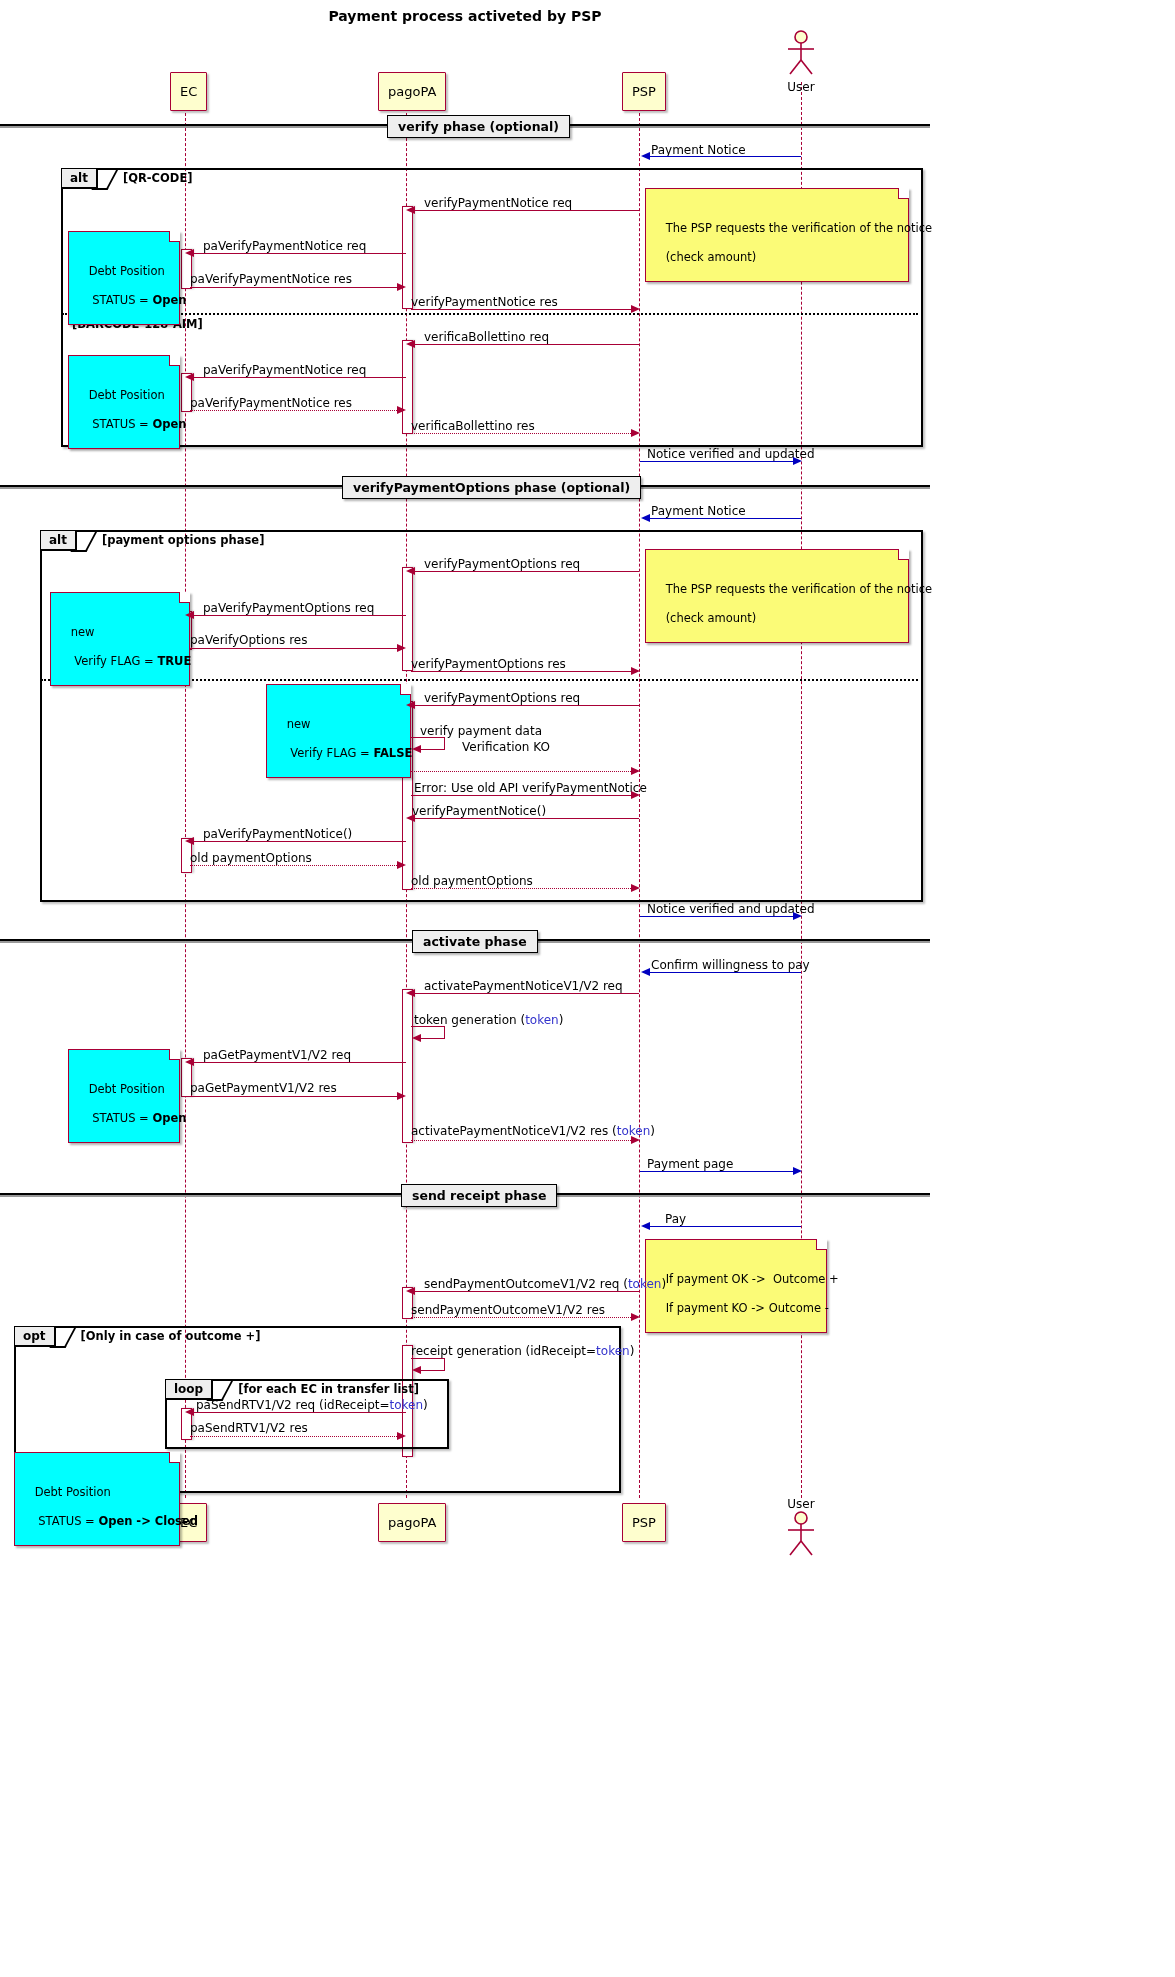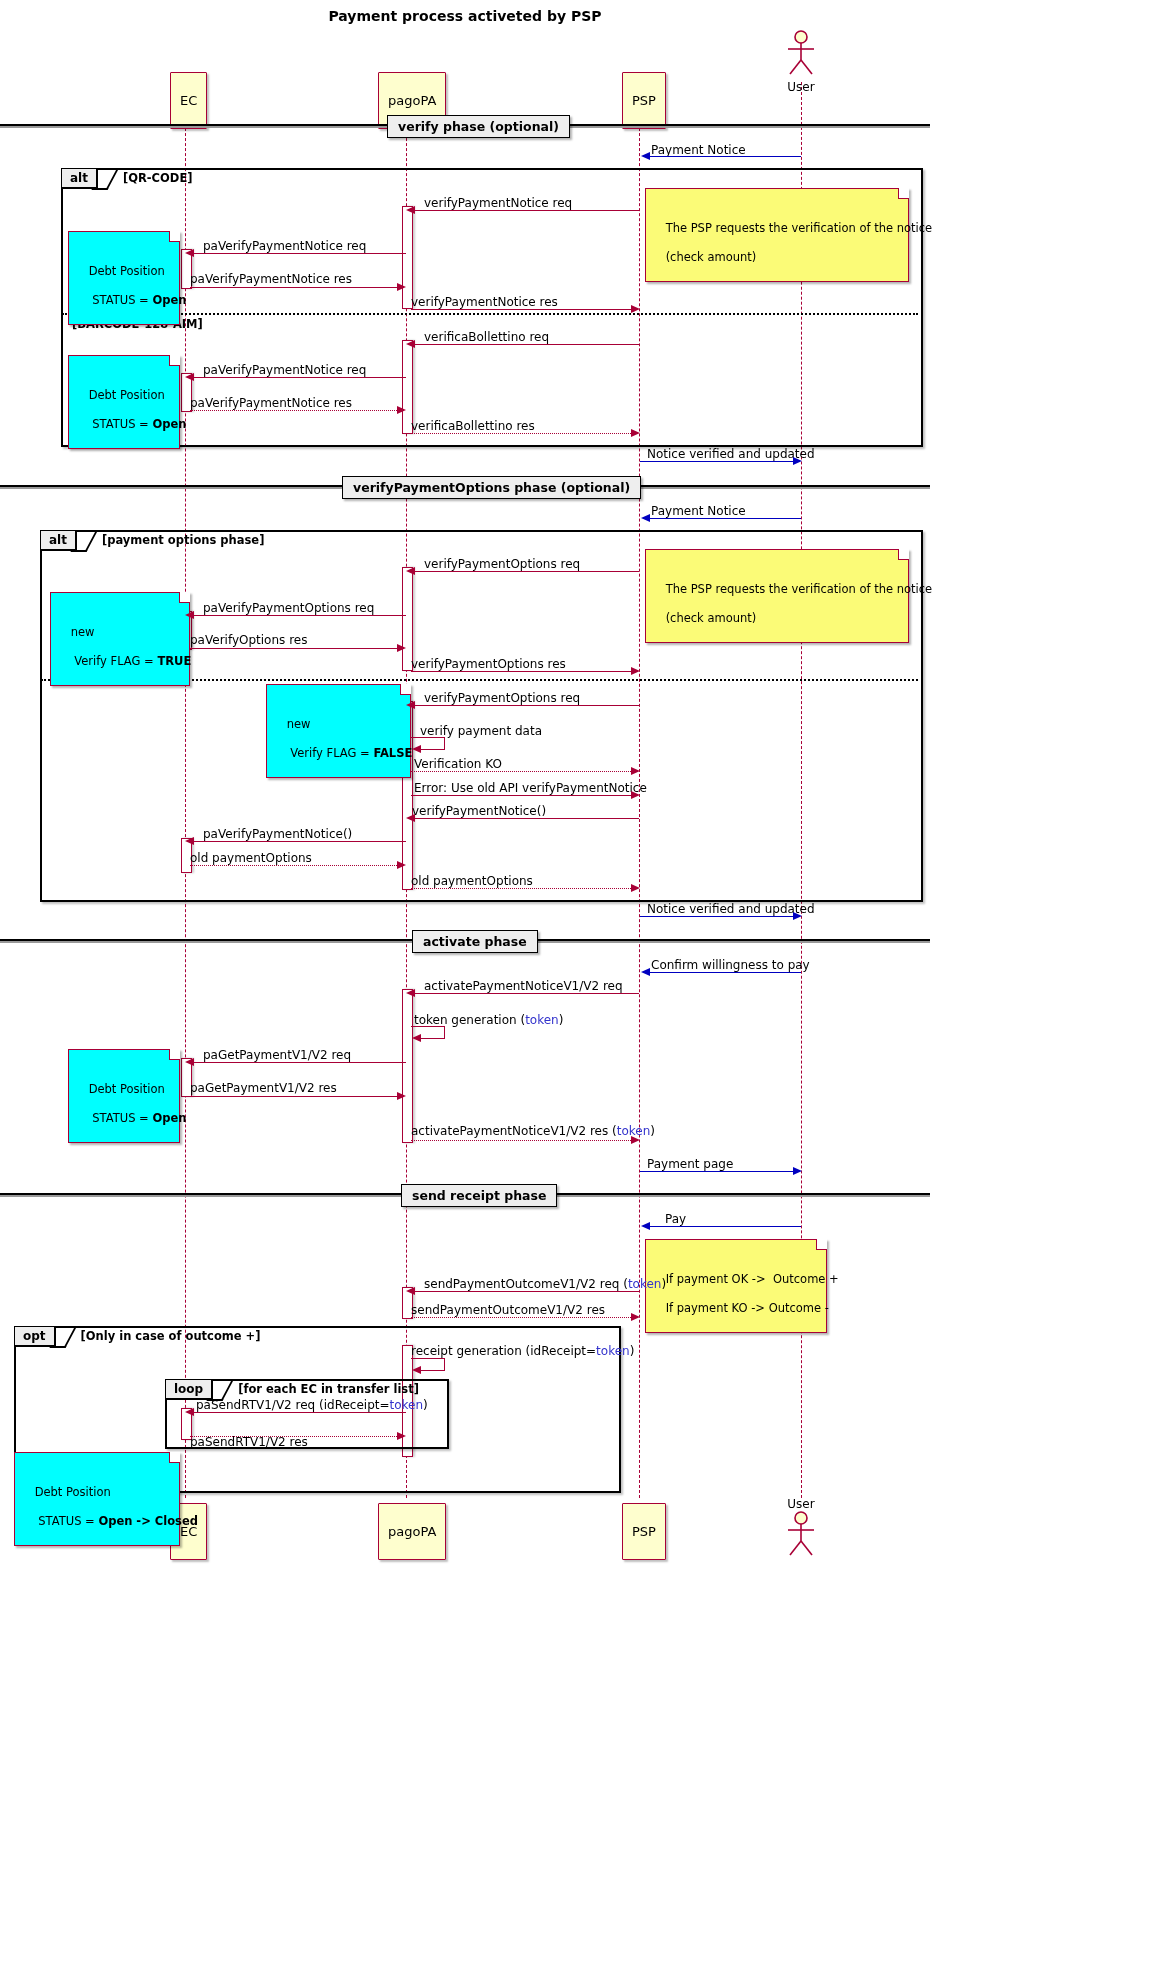--- a/index.html
+++ b/index.html
@@ -8,21 +8,21 @@
   .abs{position:absolute;}
 
   
   .title{left:0;top:8px;width:930px;text-align:center;font-size:14px;font-weight:bold;color:#000;}
 
   
   .actor-box{
     background:#FEFECE;border:1.5px solid #A80036;border-radius:1px;
     box-shadow:2px 2px 2px rgba(0,0,0,.25);
     font-size:13px;color:#000;text-align:center;
-    padding:20px 9px;white-space:nowrap;
+    padding:11px 9px;white-space:nowrap;
   }
   
   .stick{width:34px;height:46px;}
   .stick-label{font-size:12px;color:#000;text-align:center;width:70px;}
 
   
   .lifeline{width:0;border-left:1.5px dashed #A80036;}
 
   
   .act{background:#FFFFFF;border:1.5px solid #A80036;box-shadow:2px 0 2px rgba(0,0,0,.20);width:9px;}
@@ -256,21 +256,21 @@
   <div class="abs msg-label" style="left:424px;top:691px;">verifyPaymentOptions req</div>
   <div class="abs msg-line" style="left:414px;top:705px;width:225px;"></div>
   <div class="abs arrow arrow-l" style="left:406px;top:701px;"></div>
 
   <div class="abs msg-label" style="left:420px;top:724px;">verify payment data</div>
   <div class="abs msg-line" style="left:411px;top:737px;width:34px;"></div>
   <div class="abs" style="left:444px;top:737px;height:12px;border-left:1.5px solid #A80036;"></div>
   <div class="abs msg-line" style="left:420px;top:749px;width:25px;"></div>
   <div class="abs arrow arrow-l" style="left:412px;top:745px;"></div>
 
-  <div class="abs msg-label" style="left:414px;top:757px;">Verification KO</div>
+  <div class="abs msg-label" style="left:414px;top:740px;padding-left:48px;">Verification KO</div>
   <div class="abs msg-line dot" style="left:411px;top:771px;width:220px;"></div>
   <div class="abs arrow arrow-r" style="left:631px;top:767px;"></div>
 
   <div class="abs msg-label" style="left:414px;top:781px;">Error: Use old API verifyPaymentNotice</div>
   <div class="abs msg-line" style="left:411px;top:795px;width:220px;"></div>
   <div class="abs arrow arrow-r" style="left:631px;top:791px;"></div>
 
   <div class="abs msg-label" style="left:412px;top:804px;">verifyPaymentNotice()</div>
   <div class="abs msg-line" style="left:414px;top:818px;width:225px;"></div>
   <div class="abs arrow arrow-l" style="left:406px;top:814px;"></div>
@@ -389,21 +389,21 @@
   </div>
 
   <div class="abs act" style="left:181px;top:1408px;height:30px;"></div>
 
   <div class="abs msg-label" style="left:196px;top:1398px;">
     <span>paSendRTV1/V2 req (idReceipt=</span><span class="tok">token</span><span>)</span>
   </div>
   <div class="abs msg-line" style="left:193px;top:1412px;width:213px;"></div>
   <div class="abs arrow arrow-l" style="left:185px;top:1408px;"></div>
 
-  <div class="abs msg-label" style="left:190px;top:1421px;margin-top:14px;">paSendRTV1/V2 res</div>
+  <div class="abs msg-label" style="left:190px;top:1421px;">paSendRTV1/V2 res</div>
   <div class="abs msg-line dot" style="left:190px;top:1436px;width:207px;"></div>
   <div class="abs arrow arrow-r" style="left:397px;top:1432px;"></div>
 
   <div class="note note-cyan" style="left:14px;top:1452px;width:152px;">
     <span class="fold"></span>
     <span>Debt Position</span><br>
     <span> STATUS = </span><b>Open -&gt; Closed</b>
   </div>
 
 </div>

